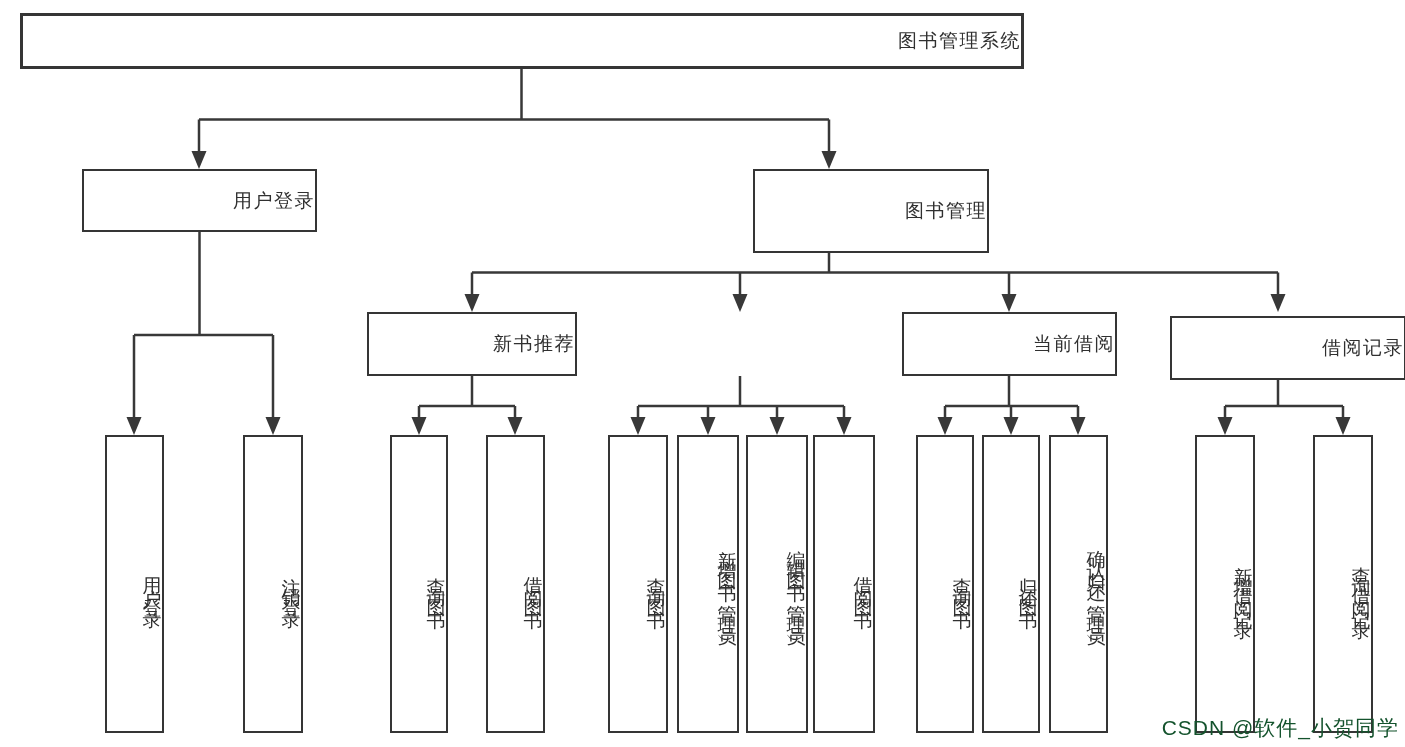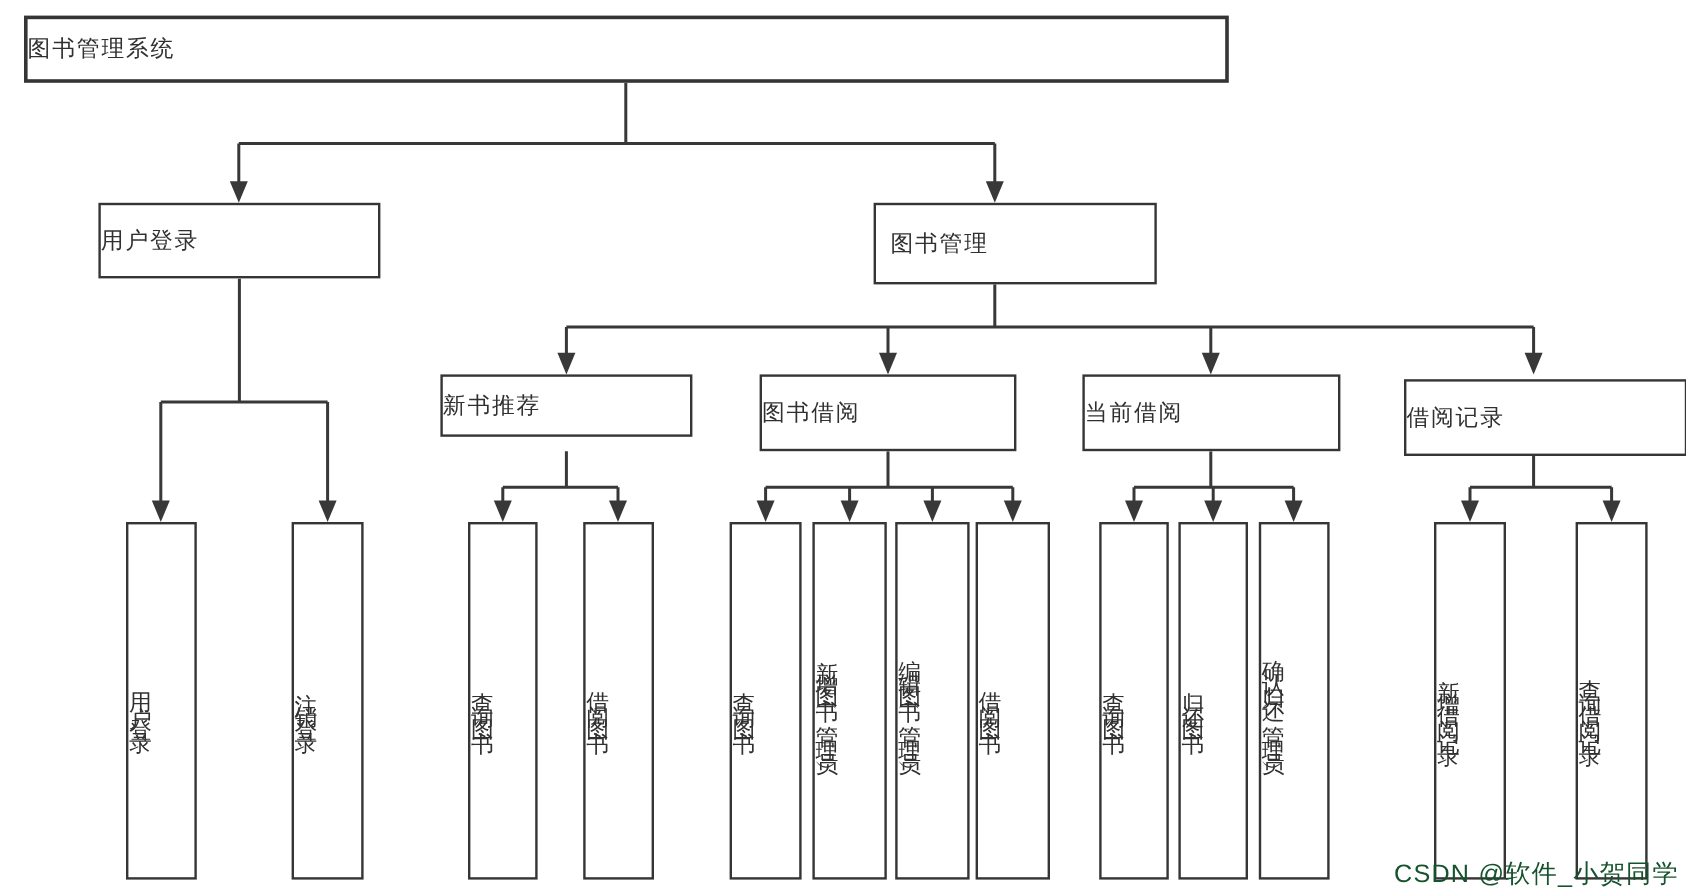--- a/index.html
+++ b/index.html
@@ -13,21 +13,21 @@
     color: #303030;
   }
   #wires { position: absolute; left: 0; top: 0; z-index: 1; }
   .box {
     position: absolute;
     box-sizing: border-box;
     background: #ffffff;
     border: 2px solid #353535;
     display: flex;
     align-items: center;
-    justify-content: flex-start;
+    justify-content: flex-end;
     font-size: 19px;
     letter-spacing: 1.5px;
     z-index: 2;
     white-space: nowrap;
   }
   .box.root { border-width: 3px; }
   .leaf { top: 435px; height: 298px; }
   .leaf .vtext {
     writing-mode: vertical-rl;
     text-orientation: mixed;
@@ -74,29 +74,26 @@
       <polygon points="1335.5,417 1350.5,417 1343,435" fill="#383838"></polygon>
     </svg>
 
   <div class="box root hlabel" style="left:20px; top:13px; width:1004px; height:56px;">
     <span>图书管理系统</span>
   </div>
 
   <div class="box hlabel" style="left:82px; top:169px; width:235px; height:63px;">
     <span>用户登录</span>
   </div>
-  <div class="box hlabel" style="left:728px; top:169px; width:236px; height:68px;padding-left:12px;">
+  <div class="box hlabel" style="left:753px; top:169px; width:236px; height:84px;padding-left:12px;">
     <span>图书管理</span>
   </div>
 
-  <div class="box hlabel" style="left:367px; top:312px; width:210px; height:52px;">
+  <div class="box hlabel" style="left:367px; top:312px; width:210px; height:64px;">
     <span>新书推荐</span>
-  </div>
-  <div class="box hlabel" style="left:633px; top:312px; width:214px; height:64px;">
-    <span>图书借阅</span>
   </div>
   <div class="box hlabel" style="left:902px; top:312px; width:215px; height:64px;font-family:Liberation Serif, serif;">
     <span>当前借阅</span>
   </div>
   <div class="box hlabel" style="left:1170px; top:316px; width:236px; height:64px;">
     <span>借阅记录</span>
   </div>
 
   <div class="box leaf" style="left:105px; width:59px;">
     <span class="vtext">用户登录</span>

